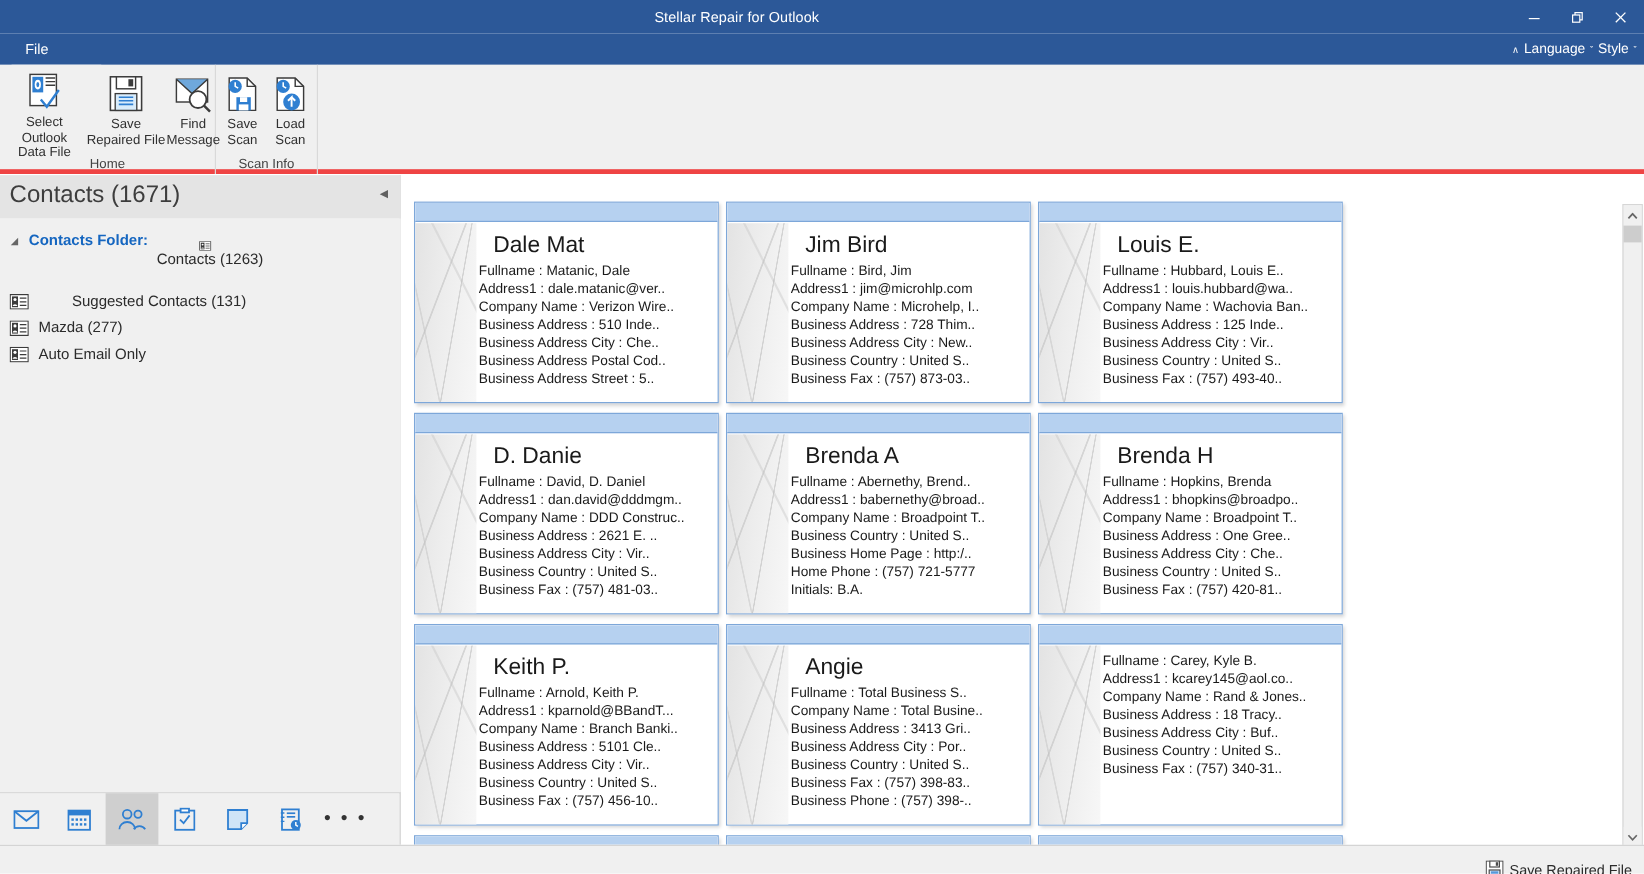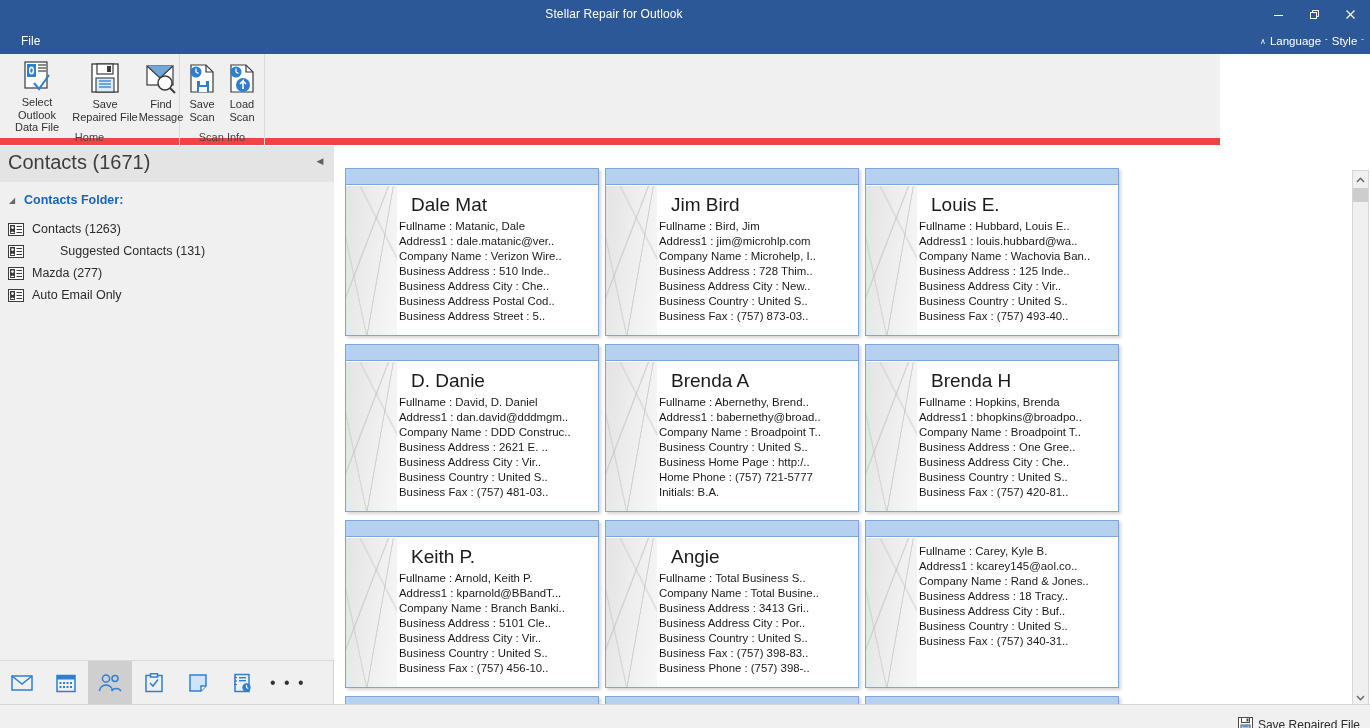--- a/index.html
+++ b/index.html
@@ -45,23 +45,23 @@
   .rb-right {
     position: absolute; right: 6px; top: 0; height: 26px;
     display: flex; align-items: center; gap: 4px;
     color: #ffffff; font-size: 11.5px;
   }
   .rb-right .caret { font-size: 8px; opacity: .95; }
   .rb-right .item { display: flex; align-items: center; gap: 4px; }
 
   
   .ribbon {
-    position: absolute; top: 54px; left: 0; width: 1220px; height: 91px;
+    position: absolute; top: 54px; left: 0; width: 1370px; height: 91px;
     background: #f0f0f0;
-    border-bottom: 7px solid #ef4444;
+    border-bottom: 4px solid #ef4444;
   }
   .rgroup {
     position: absolute; top: 0; height: 91px;
     border-right: 1px solid #d9d9d9;
   }
   .rgroup-label {
     position: absolute; bottom: 2px; left: 0; width: 100%;
     text-align: center; font-size: 11px; color: #444444;
   }
   .rbtn {
@@ -338,21 +338,21 @@
     <div class="lp-title">Contacts (1671)</div>
     <div class="lp-collapse">◀</div>
   </div>
   <div class="lp-body">
 
     <div class="tree-root">
       <span class="twisty">◢</span>
       <span class="rlabel">Contacts Folder:</span>
     </div>
 
-    <div class="tree-item" style="top:36px;">
+    <div class="tree-item" style="top:19px;flex-direction:column;">
       <svg width="16" height="13" viewBox="0 0 16 13">
         <rect x="0.5" y="0.5" width="15" height="12" fill="#fff" stroke="#3b3b3b"></rect>
         <rect x="2" y="2" width="5" height="9" fill="#3b3b3b"></rect>
         <circle cx="4.5" cy="4.6" r="1.3" fill="#fff"></circle>
         <path d="M2.4 10 a2.2 2.2 0 0 1 4.2 0 Z" fill="#fff"></path>
         <line x1="8.5" y1="3.5" x2="14" y2="3.5" stroke="#3b3b3b"></line>
         <line x1="8.5" y1="6.5" x2="14" y2="6.5" stroke="#3b3b3b"></line>
         <line x1="8.5" y1="9.5" x2="14" y2="9.5" stroke="#3b3b3b"></line>
       </svg>
       <span class="ilabel">Contacts (1263)</span>

